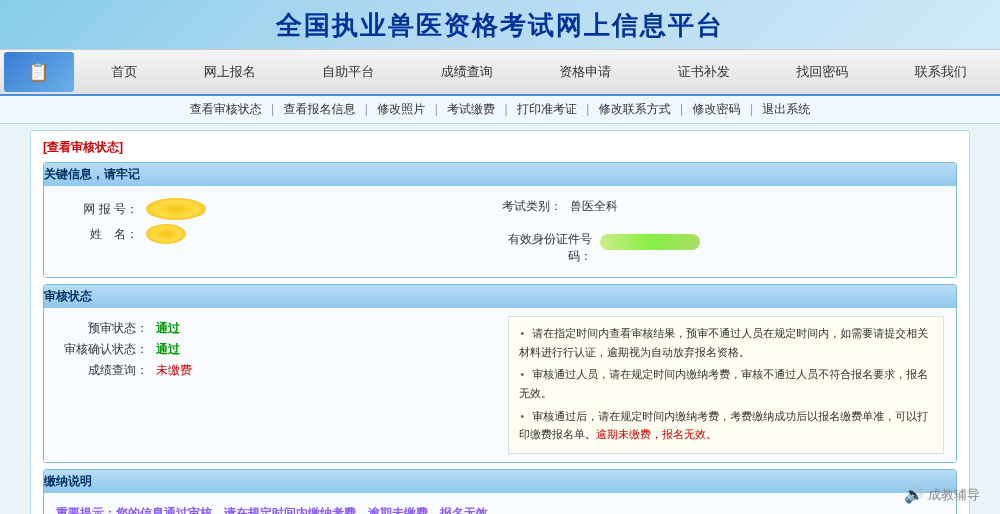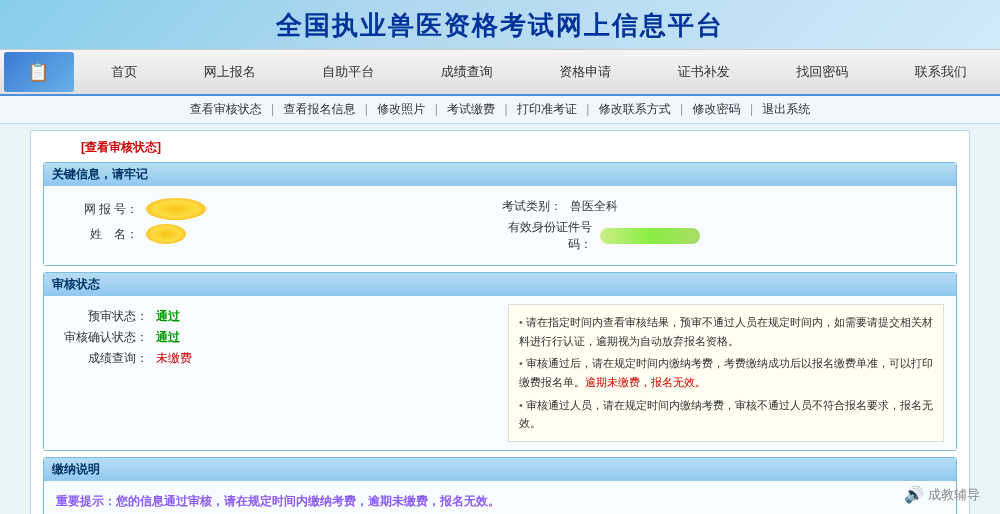--- a/index.html
+++ b/index.html
@@ -87,32 +87,31 @@
       border-radius: 3px;
       padding: 8px 12px;
     }
 
     .section-link {
       color: #cc0000;
       font-size: 12px;
       font-weight: bold;
       cursor: pointer;
       text-decoration: none;
-      margin-left: 38px;
     }
 
     
     .panel {
       border: 1px solid #7abde0;
       border-radius: 3px;
       margin: 6px 0;
     }
     .panel-header {
       background: linear-gradient(to bottom, #b8ddf5, #90c8ee);
-      padding: 3px 8px;
+      padding: 3px 0;
       font-size: 12px;
       color: #003366;
       font-weight: bold;
     }
     .panel-body {
       padding: 8px 12px;
       background: #f8fbff;
     }
 
     
@@ -127,21 +126,20 @@
       color: #333;
       padding-right: 8px;
     }
     .form-value {
       color: #333;
     }
 
     
     .two-col {
       display: flex;
-      font-family: Liberation Serif, serif;
     }
     .two-col .col-left {
       flex: 1;
     }
     .two-col .col-right {
       flex: 1;
     }
 
     
     .status-pass {
@@ -176,20 +174,21 @@
       background: #fffef0;
       border: 1px solid #ddd;
       padding: 6px 10px;
       font-size: 11px;
       line-height: 1.7;
       color: #333;
       margin-left: 8px;
     }
     .notes-box .note-item {
       padding: 2px 0;
+      font-family: Liberation Mono, monospace;
     }
     .notes-box .note-item::before {
       content: "• ";
       color: #666;
     }
 
     
     .alert-red {
       color: #8b5cf6;
       font-size: 12px;
@@ -272,21 +271,21 @@
             <span class="form-label">姓　名：</span>
             <span class="blurred-oval" style="width:40px; height:20px;"></span>
           </div>
         </div>
         <div class="col-right">
           <div class="form-row">
             <span class="form-label" style="width:70px;">考试类别：</span>
             <span class="form-value">兽医全科</span>
           </div>
           <div class="form-row">
-            <span class="form-label" style="width:100px;">有效身份证件号码：</span>
+            <span class="form-label" style="width:100px;margin-top:12px;">有效身份证件号码：</span>
             <span class="blurred-rect"></span>
           </div>
         </div>
       </div>
     </div>
   </div>
 
   <div class="panel">
     <div class="panel-header">审核状态</div>
     <div class="panel-body">
@@ -301,22 +300,22 @@
             <span class="status-pass">通过</span>
           </div>
           <div class="form-row">
             <span class="form-label" style="width:100px;">成绩查询：</span>
             <span class="status-warn">未缴费</span>
           </div>
         </div>
         <div style="flex:1;">
           <div class="notes-box">
             <div class="note-item">请在指定时间内查看审核结果，预审不通过人员在规定时间内，如需要请提交相关材料进行行认证，逾期视为自动放弃报名资格。</div>
+            <div class="note-item">审核通过人员，请在规定时间内缴纳考费，审核不通过人员不符合报名要求，报名无效。</div>
             <div class="note-item">审核通过后，请在规定时间内缴纳考费，考费缴纳成功后以报名缴费单准，可以打印缴费报名单。<span class="status-warn">逾期未缴费，报名无效。</span></div>
-            <div class="note-item">审核通过人员，请在规定时间内缴纳考费，审核不通过人员不符合报名要求，报名无效。</div>
           </div>
         </div>
       </div>
     </div>
   </div>
 
   <div class="panel">
     <div class="panel-header">缴纳说明</div>
     <div class="panel-body">
       <div class="alert-red">重要提示：您的信息通过审核，请在规定时间内缴纳考费，逾期未缴费，报名无效。</div>

